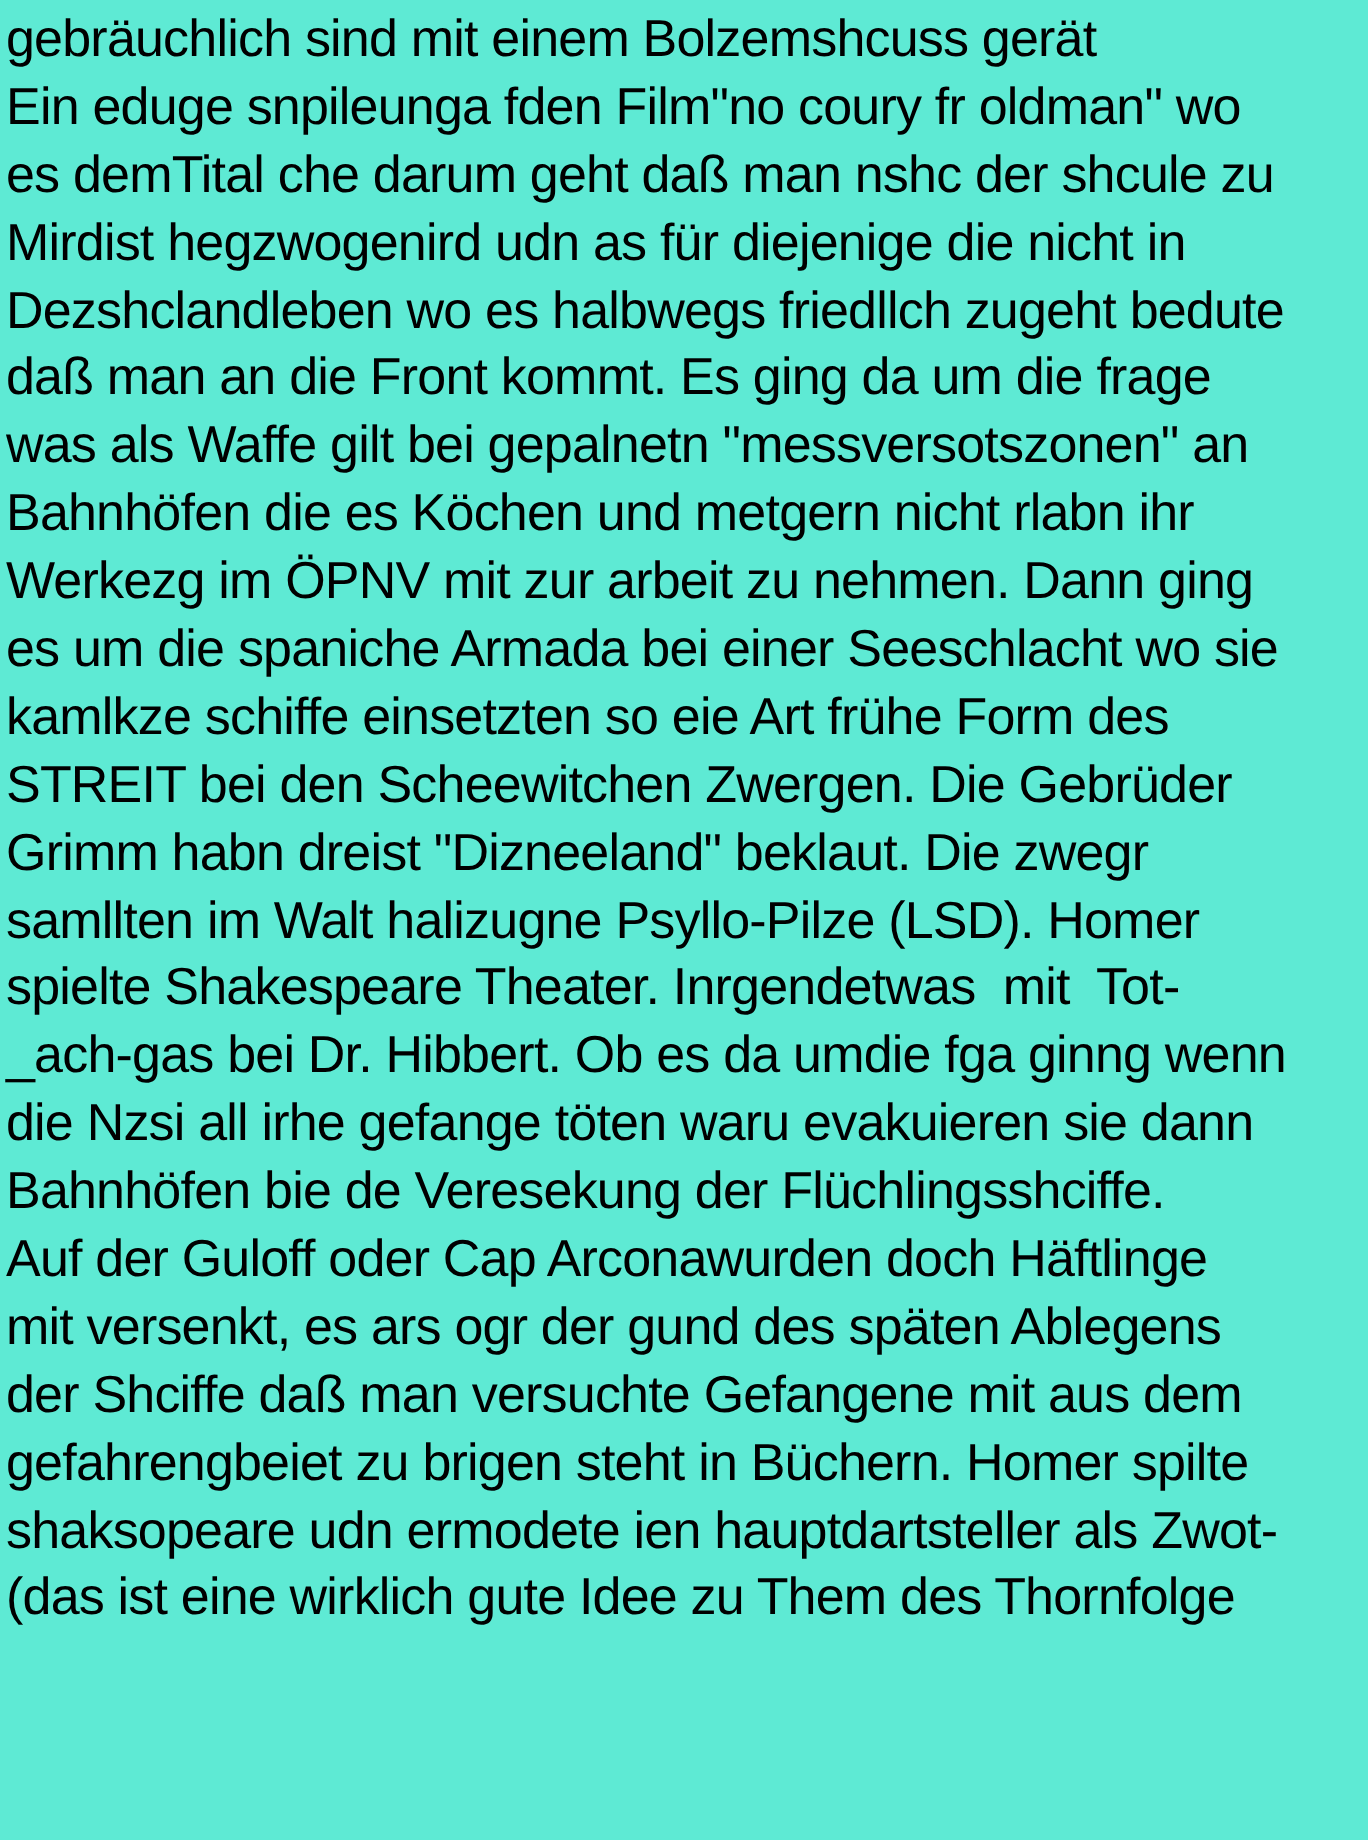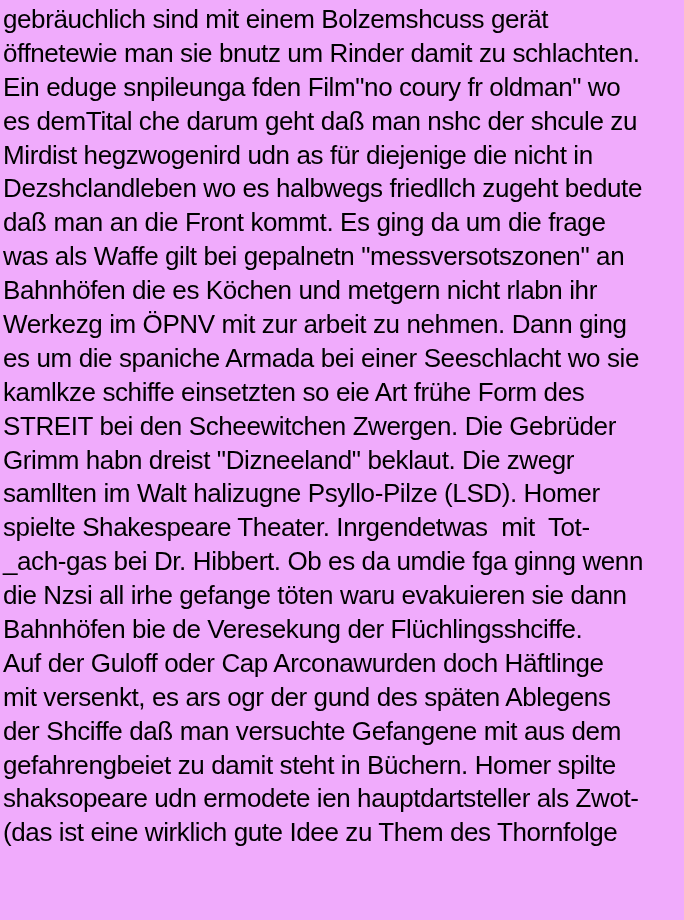--- a/index.html
+++ b/index.html
@@ -4,21 +4,21 @@
 <style>
   html, body {
     margin: 0;
     padding: 0;
     background: #ffffff;
   }
   .page {
     width: 684px;
     height: 920px;
     overflow: hidden;
-    background: #f0abfc;
+    background: #5eead4;
     box-sizing: border-box;
     padding: 3px 0 14px 3px;
   }
   .text-block {
     font-family: "Liberation Sans", "DejaVu Sans", sans-serif;
     font-size: 26px;
     line-height: 33.9px;
     letter-spacing: -0.4px;
     color: #000000;
   }
@@ -26,38 +26,37 @@
     white-space: pre;   
     height: 33.9px;
   }
 </style>
 </head>
 <body>
 
 <div class="page">
   <div class="text-block">
     <div class="line">gebräuchlich sind mit einem Bolzemshcuss gerät</div>
-    <div class="line">öffnetewie man sie bnutz um Rinder damit zu schlachten.</div>
     <div class="line">Ein eduge snpileunga fden Film"no coury fr oldman" wo</div>
     <div class="line">es demTital che darum geht daß man nshc der shcule zu</div>
     <div class="line">Mirdist hegzwogenird udn as für diejenige die nicht in</div>
     <div class="line">Dezshclandleben wo es halbwegs friedllch zugeht bedute</div>
     <div class="line">daß man an die Front kommt. Es ging da um die frage</div>
     <div class="line">was als Waffe gilt bei gepalnetn "messversotszonen" an</div>
     <div class="line">Bahnhöfen die es Köchen und metgern nicht rlabn ihr</div>
     <div class="line">Werkezg im ÖPNV mit zur arbeit zu nehmen. Dann ging</div>
     <div class="line">es um die spaniche Armada bei einer Seeschlacht wo sie</div>
     <div class="line">kamlkze schiffe einsetzten so eie Art frühe Form des</div>
     <div class="line">STREIT bei den Scheewitchen Zwergen. Die Gebrüder</div>
     <div class="line">Grimm habn dreist "Dizneeland" beklaut. Die zwegr</div>
     <div class="line">samllten im Walt halizugne Psyllo-Pilze (LSD). Homer</div>
     <div class="line">spielte Shakespeare Theater. Inrgendetwas  mit  Tot-</div>
     <div class="line">_ach-gas bei Dr. Hibbert. Ob es da umdie fga ginng wenn</div>
     <div class="line">die Nzsi all irhe gefange töten waru evakuieren sie dann</div>
     <div class="line">Bahnhöfen bie de Veresekung der Flüchlingsshciffe.</div>
     <div class="line">Auf der Guloff oder Cap Arconawurden doch Häftlinge</div>
     <div class="line">mit versenkt, es ars ogr der gund des späten Ablegens</div>
     <div class="line">der Shciffe daß man versuchte Gefangene mit aus dem</div>
-    <div class="line">gefahrengbeiet zu damit steht in Büchern. Homer spilte</div>
+    <div class="line">gefahrengbeiet zu brigen steht in Büchern. Homer spilte</div>
     <div class="line">shaksopeare udn ermodete ien hauptdartsteller als Zwot-</div>
     <div class="line">(das ist eine wirklich gute Idee zu Them des Thornfolge</div>
   </div>
 </div>
 
 </body></html>

